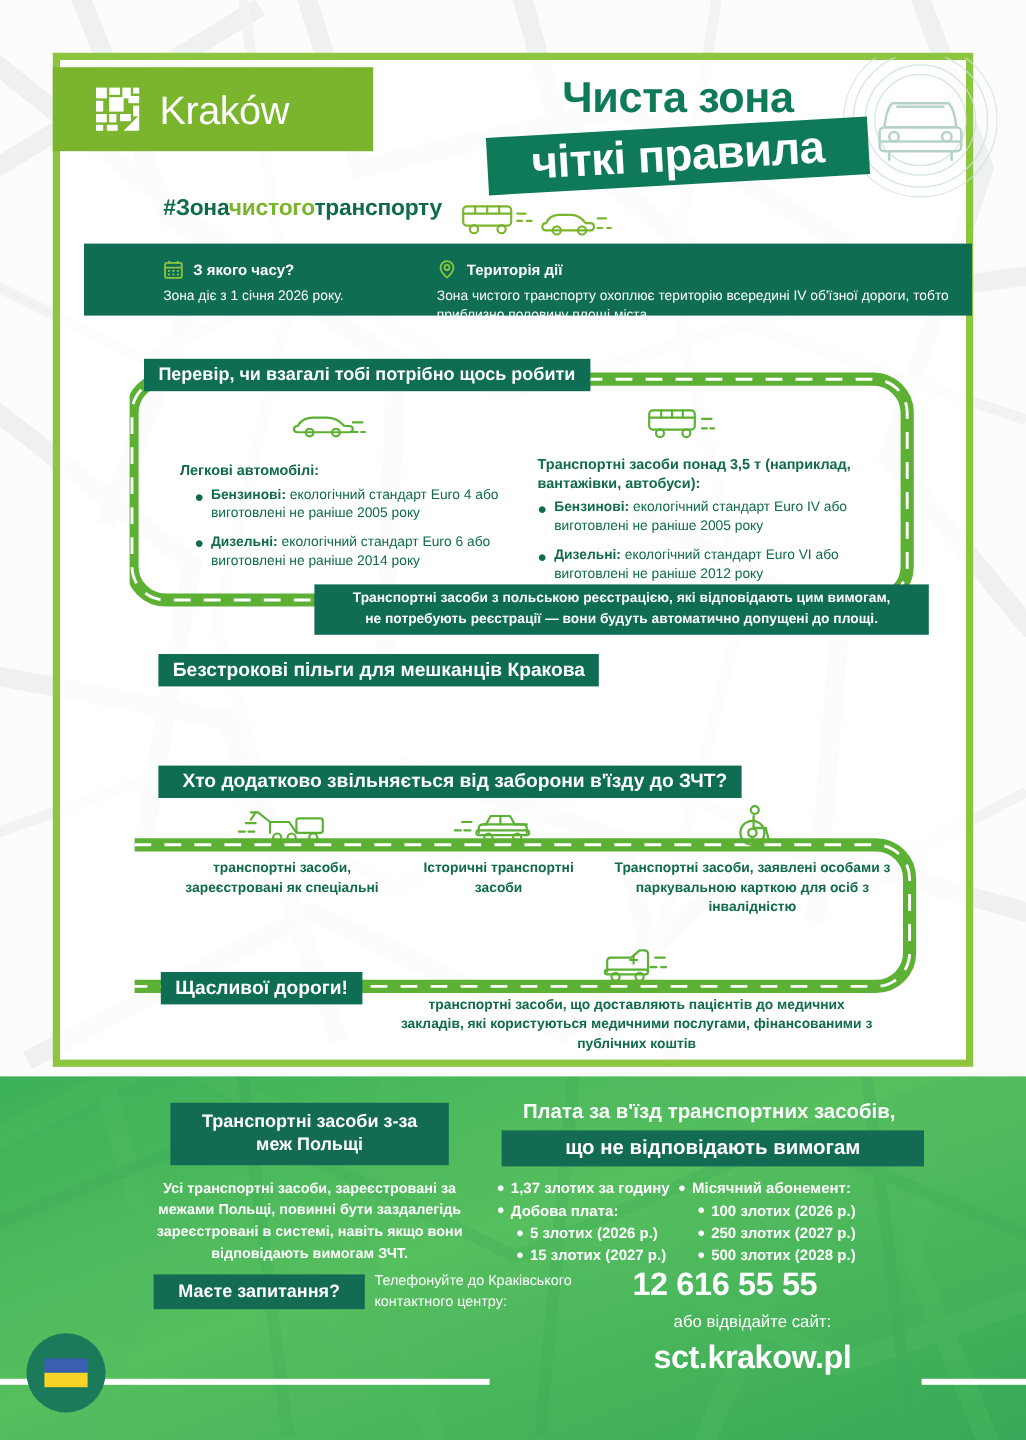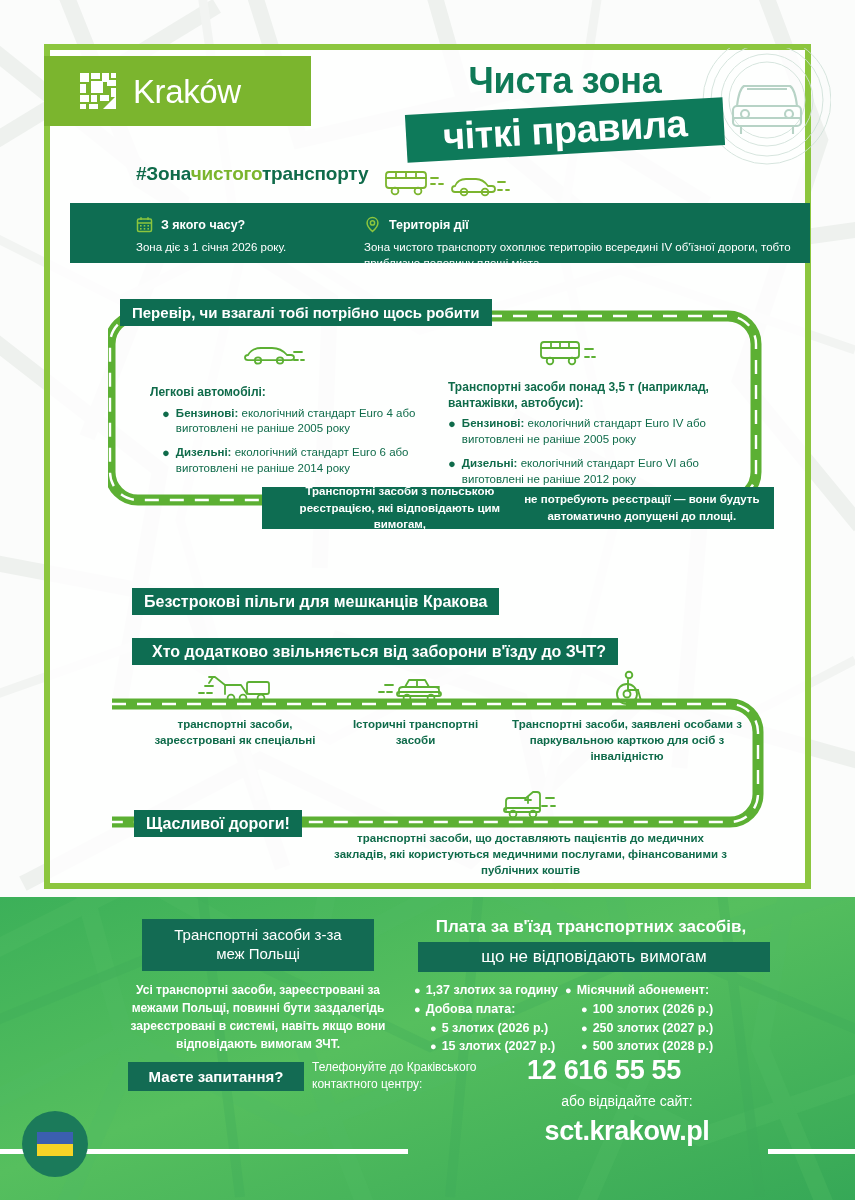--- a/index.html
+++ b/index.html
@@ -173,21 +173,21 @@
   .bottom {
     position: absolute;
     left: 0; top: 897px; width: 855px; height: 303px;
     background: linear-gradient(160deg,#3cb059 0%, #56bf5e 45%, #36a857 100%);
     z-index: 5;
     overflow: hidden;
   }
   .bottom-pattern { position: absolute; inset: 0; opacity: .5; }
   .card-head {
     position: absolute; background: #136b53; color: #fff;
-    font-weight: normal; text-align: center; z-index: 3;
+    font-weight: bold; text-align: center; z-index: 3;
     display:flex; align-items:center; justify-content:center;
   }
   .card-body {
     position: absolute; color: #ffffff; font-weight: bold; z-index: 3;
   }
   .fee-title {
     position: absolute; color: #ffffff; font-weight: bold; z-index: 3;
     text-align: center; font-size: 17px;
   }
   .fee-list { position: absolute; z-index: 3; color: #fff; font-weight: bold; font-size: 12.5px; }
@@ -392,26 +392,26 @@
     <div class="req-item">
       <span class="dot">●</span>
       <span><b>Бензинові:</b> <span>екологічний стандарт Euro IV або виготовлені не раніше 2005 року</span></span>
     </div>
     <div class="req-item">
       <span class="dot">●</span>
       <span><b>Дизельні:</b> <span>екологічний стандарт Euro VI або виготовлені не раніше 2012 року</span></span>
     </div>
   </div>
 
-  <div class="note-band" style="left:262px; top:487px; width:512px; height:42px; flex-direction:row;">
+  <div class="note-band" style="left:262px; top:487px; width:512px; height:42px; flex-direction:column;">
     <span>Транспортні засоби з польською реєстрацією, які відповідають цим вимогам,</span>
     <span>не потребують реєстрації — вони будуть автоматично допущені до площі.</span>
   </div>
 
-  <div class="ribbon" style="left:132px; top:545px; height:27px; font-size:16px;margin-top:43px;">
+  <div class="ribbon" style="left:132px; top:545px; height:27px; font-size:16px;">
     <span>Безстрокові пільги для мешканців Кракова</span>
   </div>
 
   <div class="ribbon" style="left:132px; top:638px; height:27px; font-size:16px;padding-left:20px;">
     <span>Хто додатково звільняється від заборони в'їзду до ЗЧТ?</span>
   </div>
 
   <svg class="road" style="left:112px; top:660px; width:660px; height:190px;" viewBox="0 0 660 190">
     <path d="M0 44 H618 a28 28 0 0 1 28 28 V134 a28 28 0 0 1 -28 28 H0" fill="none" stroke="#5cb033" stroke-width="11"></path>
     <path d="M0 44 H618 a28 28 0 0 1 28 28 V134 a28 28 0 0 1 -28 28 H0" fill="none" stroke="#ffffff" stroke-width="2.4" stroke-dasharray="14 11"></path>

